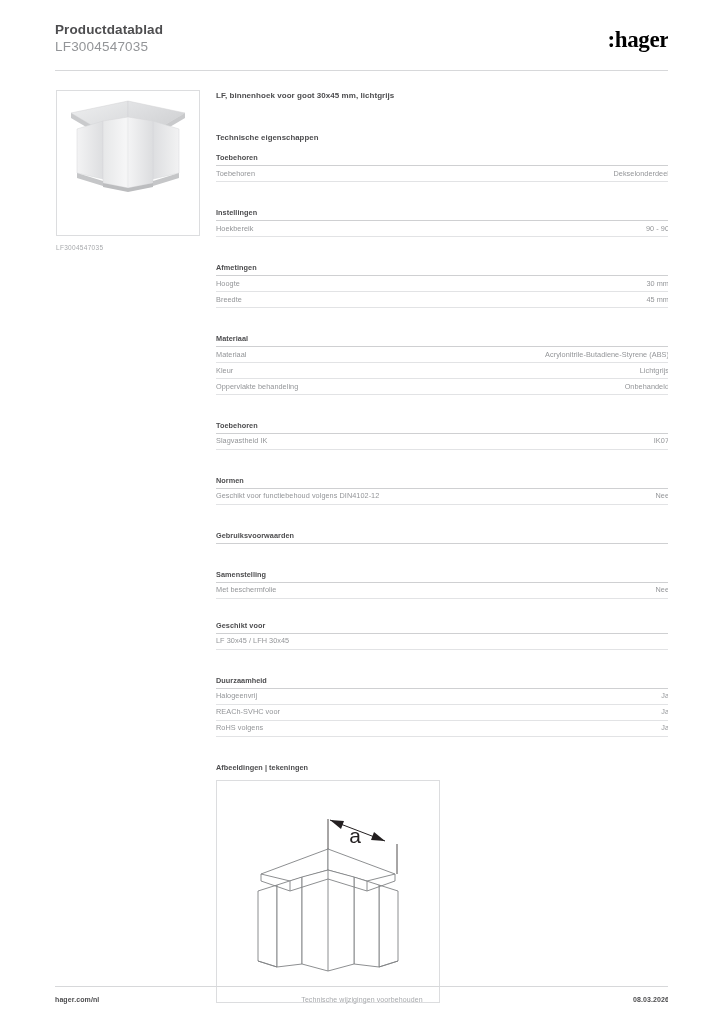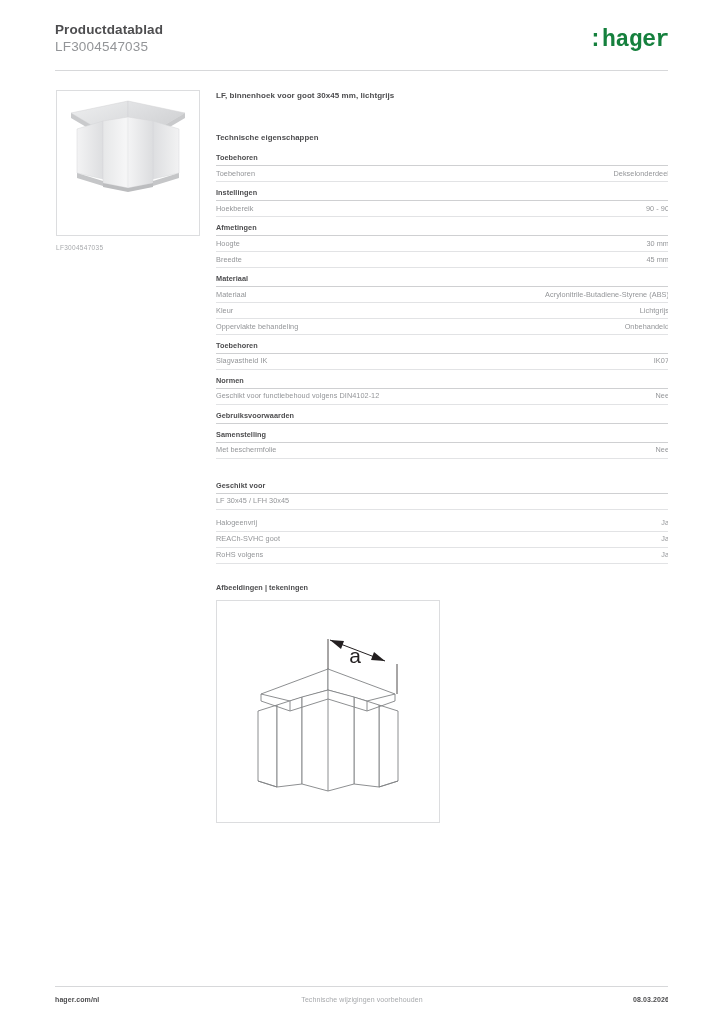--- a/index.html
+++ b/index.html
@@ -46,24 +46,24 @@
     letter-spacing: 0.2px;
     line-height: 17px;
     margin: 0;
   }
   .logo {
     position: absolute;
     right: 0;
     top: 6px;
     font-size: 23px;
     font-weight: bold;
-    color: #15803d;
+    color: #000000;
     letter-spacing: -0.4px;
     line-height: 24px;
-    font-family: Liberation Mono, monospace;
+    font-family: Liberation Serif, serif;
   }
   .header-rule {
     position: absolute;
     left: 55px;
     top: 70px;
     width: 614px;
     height: 1px;
     background: #d7d8da;
   }
 
@@ -107,21 +107,21 @@
     font-size: 7.8px;
     font-weight: bold;
     color: #4d4d4f;
     letter-spacing: 0.05px;
     line-height: 11px;
     margin: 0 0 10px 0;
   }
 
   
   .spec-group {
-    margin-bottom: 6px;
+    margin-bottom: 26px;
   }
   .spec-group-title {
     font-size: 7.3px;
     font-weight: bold;
     color: #4d4d4f;
     letter-spacing: 0.05px;
     line-height: 10px;
     padding-bottom: 2px;
     border-bottom: 1px solid #cfd0d2;
   }
@@ -341,26 +341,27 @@
           </div>
         </div>
         <div class="spec-group">
           <div class="spec-group-title">Geschikt voor</div>
           <div class="spec-row">
             <span class="k">LF 30x45 / LFH 30x45</span>
             <span class="v"></span>
           </div>
         </div>
         <div class="spec-group">
+          <div class="spec-group-title">Duurzaamheid</div>
           <div class="spec-row">
             <span class="k">Halogeenvrij</span>
             <span class="v">Ja</span>
           </div>
           <div class="spec-row">
-            <span class="k">REACh-SVHC goot</span>
+            <span class="k">REACh-SVHC voor</span>
             <span class="v">Ja</span>
           </div>
           <div class="spec-row">
             <span class="k">RoHS volgens</span>
             <span class="v">Ja</span>
           </div>
         </div>
       </div>
 
     <div class="drawings-title">Afbeeldingen | tekeningen</div>

